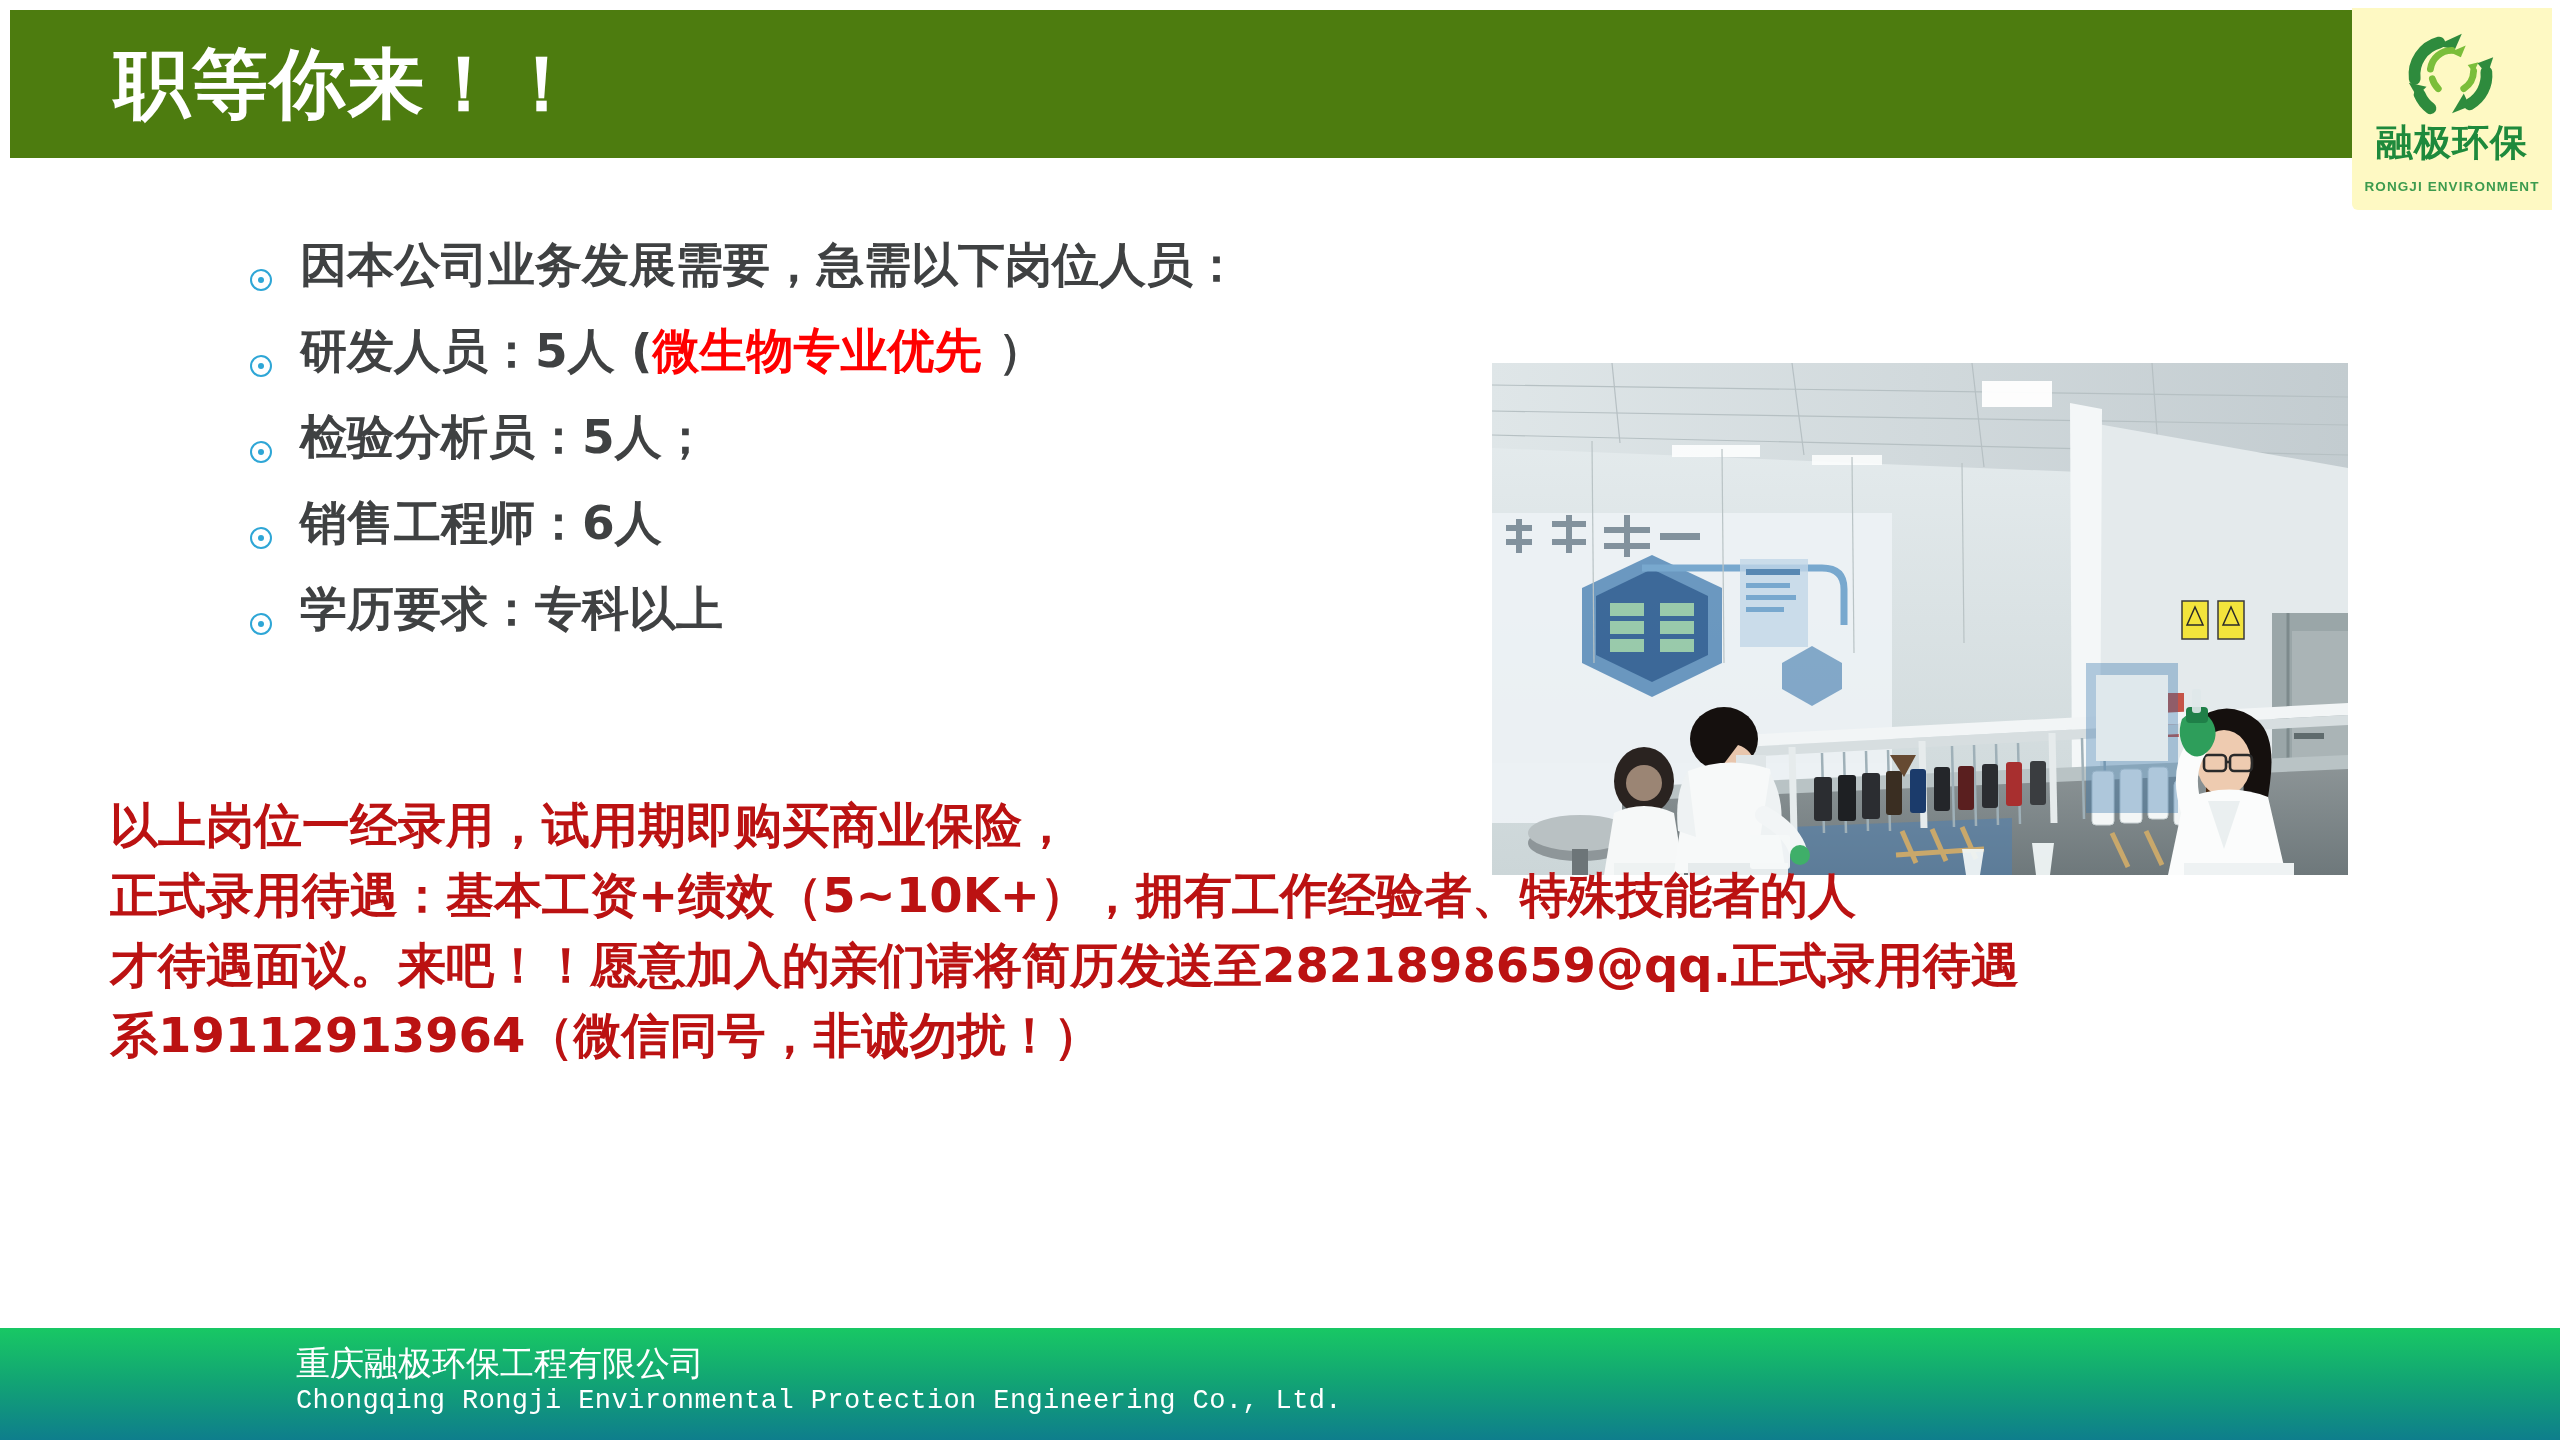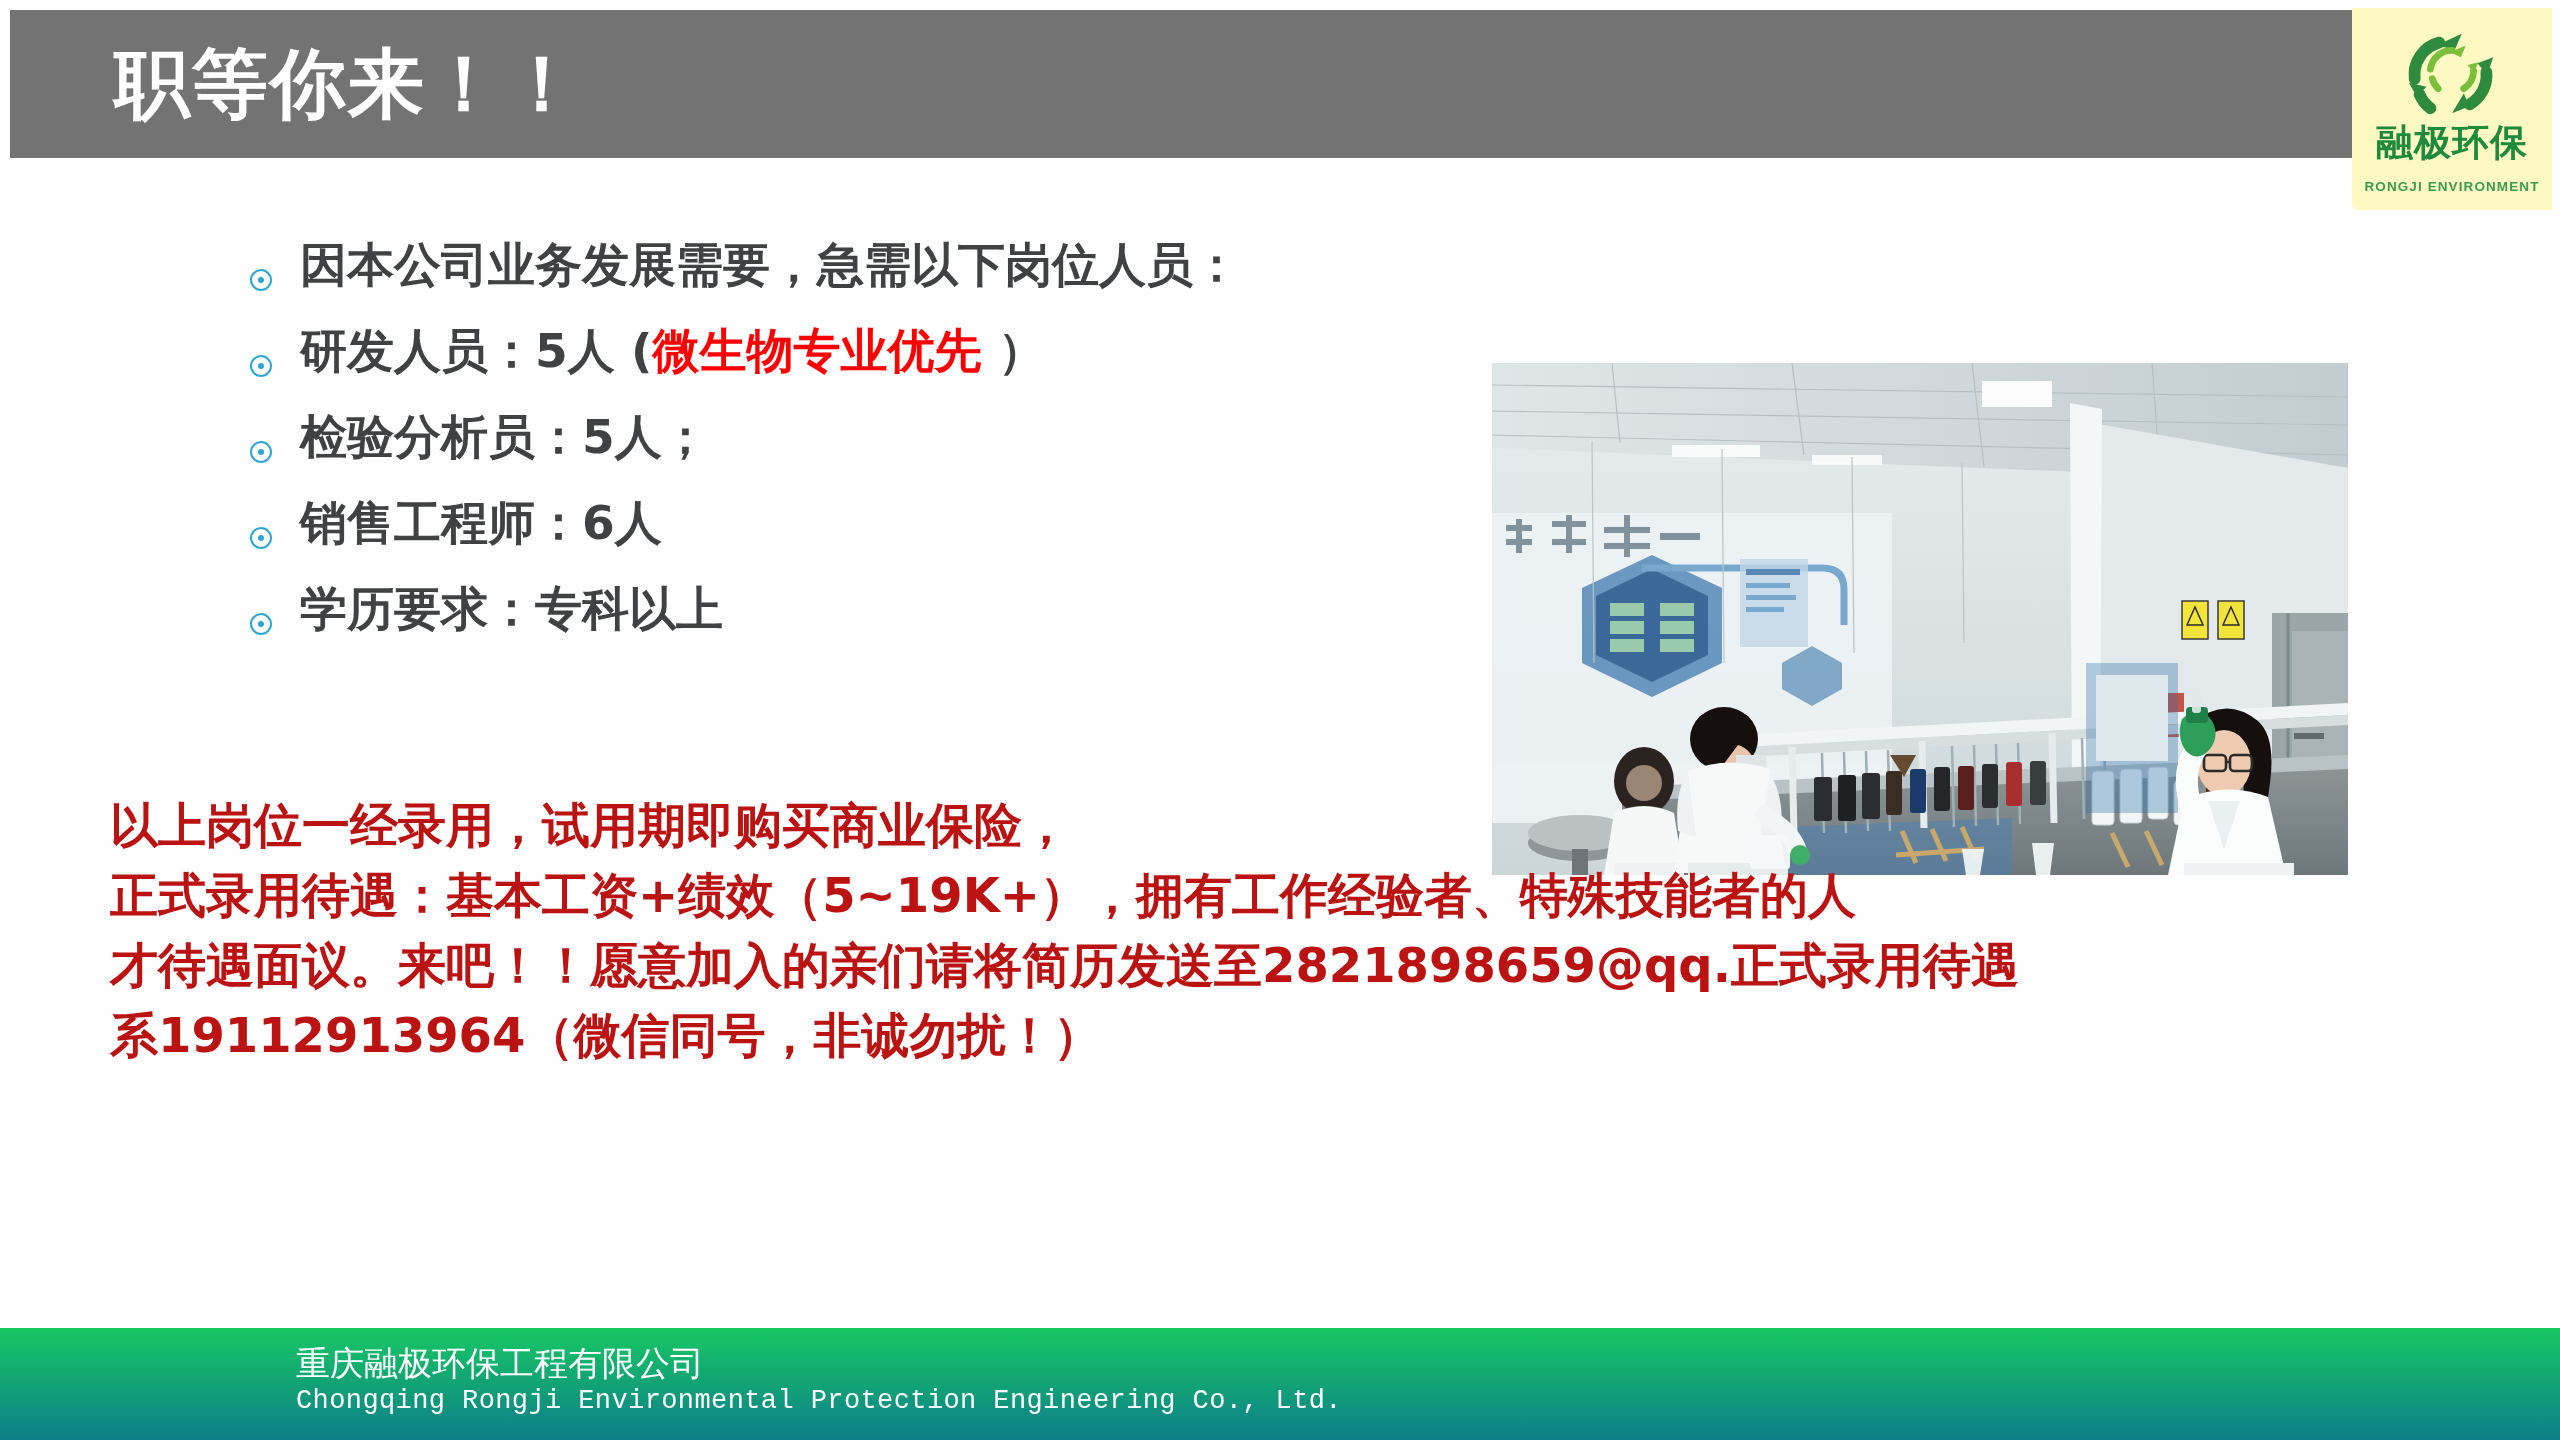--- a/index.html
+++ b/index.html
@@ -15,21 +15,21 @@
     font-family: "Liberation Sans", "DejaVu Sans", sans-serif;
   }
 
   
   #header-banner {
     position: absolute;
     left: 10px;
     top: 10px;
     width: 2540px;
     height: 148px;
-    background: #737373;
+    background: #4d7c0f;
     box-sizing: border-box;
   }
   #header-title {
     position: absolute;
     left: 104px;
     top: 50%;
     transform: translateY(-50%);
     color: #ffffff;
     font-size: 76px;
     font-weight: bold;
@@ -468,21 +468,21 @@
       <line x1="100" y1="78" x2="102" y2="300"></line>
       <line x1="230" y1="86" x2="232" y2="300"></line>
       <line x1="360" y1="94" x2="362" y2="290"></line>
       <line x1="470" y1="100" x2="472" y2="280"></line>
     </g>
   </svg>
 </div>
 
 <div id="red-block">
   <div class="red-line">以上岗位一经录用，试用期即购买商业保险，</div>
-  <div class="red-line">正式录用待遇：基本工资+绩效（5~19K+），拥有工作经验者、特殊技能者的人</div>
+  <div class="red-line">正式录用待遇：基本工资+绩效（5~10K+），拥有工作经验者、特殊技能者的人</div>
   <div class="red-line">才待遇面议。来吧！！愿意加入的亲们请将简历发送至2821898659@qq.正式录用待遇</div>
   <div class="red-line">系19112913964（微信同号，非诚勿扰！）</div>
 </div>
 
 <div id="footer-bar">
   <div id="footer-cn">重庆融极环保工程有限公司</div>
   <div id="footer-en">Chongqing Rongji Environmental Protection Engineering Co., Ltd.</div>
 </div>
 
 </body></html>

